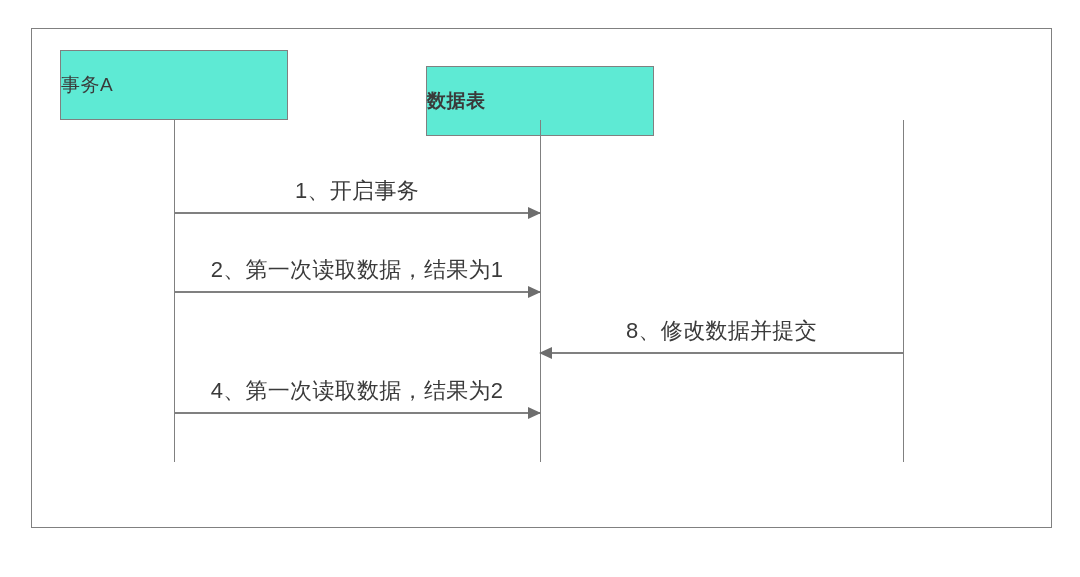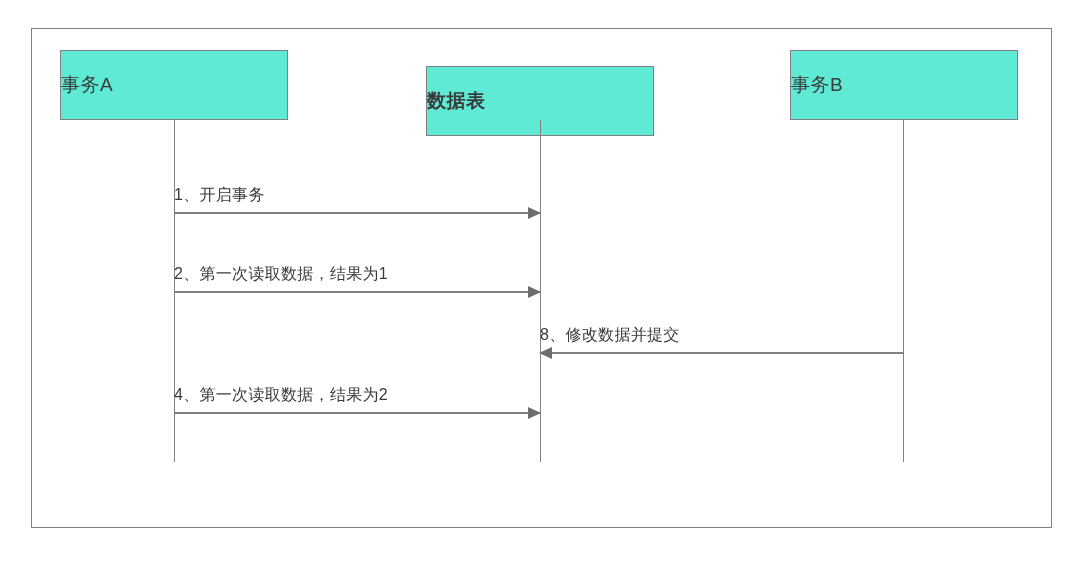--- a/index.html
+++ b/index.html
@@ -86,21 +86,22 @@
     border-left: 13px solid #6d6d6d;
   }
   .arrowhead.left {
     left: -1px;
     border-right: 13px solid #6d6d6d;
   }
   .message-label {
     position: absolute;
     bottom: 6px;
     width: 100%;
-    font-size: 16px;
+    text-align: center;
+    font-size: 22px;
     color: #3a3a3a;
     white-space: nowrap;
     letter-spacing: 0.3px;
   }
 </style>
 </head>
 <body>
 
 <div id="diagram-canvas">
 
@@ -109,23 +110,20 @@
   <div class="participant-box" style="left:60px; top:50px;">
     <span class="participant-label">事务A</span>
   </div>
   <div class="lifeline" style="left:173.5px; top:120px; height:342px;"></div>
 
   <div class="participant-box" style="left:426px; top:66px;font-weight:bold;">
     <span class="participant-label">数据表</span>
   </div>
   <div class="lifeline" style="left:539.5px; top:120px; height:342px;"></div>
 
-  <div class="participant-box" style="left:790px; top:50px;">
-    <span class="participant-label">事务B</span>
-  </div>
   <div class="lifeline" style="left:902.5px; top:120px; height:342px;"></div>
 
   <div class="message" style="left:174px; top:212px; width:366px;">
     <div class="message-line"></div>
     <div class="arrowhead right"></div>
     <div class="message-label">1、开启事务</div>
   </div>
 
   <div class="message" style="left:174px; top:291px; width:366px;">
     <div class="message-line"></div>

